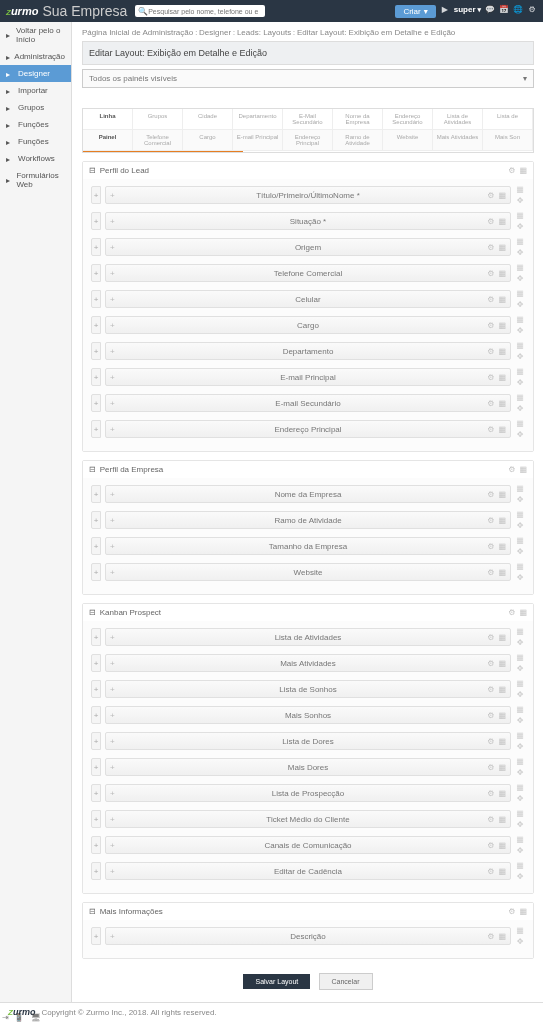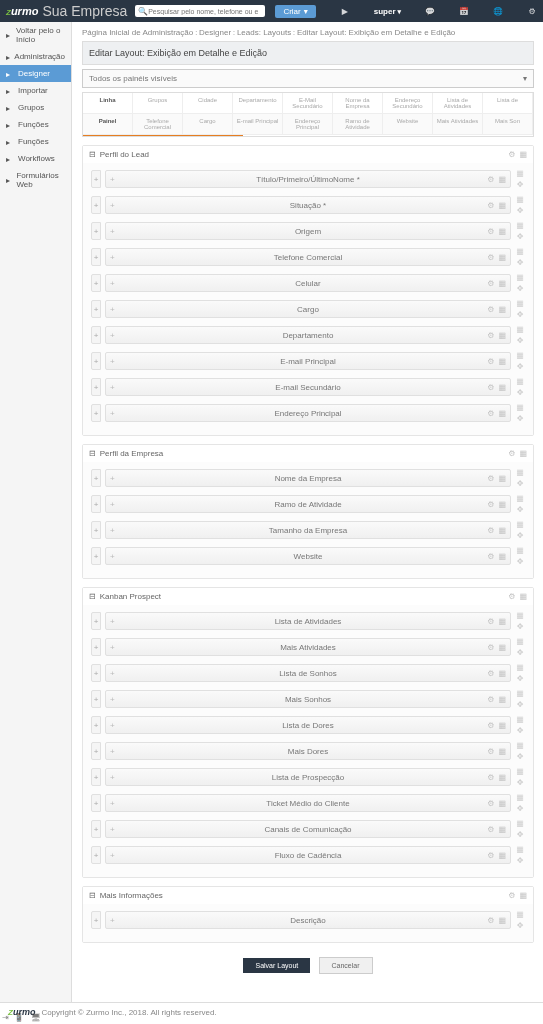--- a/index.html
+++ b/index.html
@@ -3,34 +3,34 @@
 <meta charset="utf-8">
 <style>
 *{box-sizing:border-box;margin:0;padding:0;font-family:Arial,sans-serif;font-size:8px}
 body{background:#fff;width:543px}
 .topbar{background:#2a3644;height:22px;display:flex;align-items:center;padding:0 6px;color:#fff}
 .logo{font-size:11px;font-weight:bold;font-style:italic}
 .logo .z{color:#7bc043}
 .company{font-size:14px;margin-left:4px;color:#ccc}
 .search{margin-left:8px;background:#fff;border-radius:2px;height:12px;width:130px;display:flex;align-items:center;padding:0 3px}
 .search input{border:none;outline:none;width:110px;font-size:7px;color:#999}
-.topbar-right{margin-left:auto;display:flex;align-items:center;gap:24px}
+.topbar-right{margin-left:auto;display:flex;align-items:flex-start;gap:4px}
 .create-btn{background:#5b9bd5;color:#fff;padding:2px 8px;border-radius:2px;font-size:7px;display:flex;align-items:center;gap:3px}
 .user{font-size:7px;font-weight:bold}
 .top-icon{width:10px;height:10px;opacity:.8;display:flex;align-items:center;justify-content:center}
 .layout{display:flex}
 .sidebar{width:72px;background:#f5f5f5;min-height:980px;border-right:1px solid #ddd}
 .nav-item{display:flex;align-items:center;gap:4px;padding:4px 6px;color:#555;cursor:pointer}
 .nav-item.active{background:#5b9bd5;color:#fff}
 .nav-icon{width:8px;height:8px;display:inline-block}
 .main{flex:1;padding:6px 10px;background:#fff}
 .breadcrumb{font-size:7px;color:#888;margin-bottom:4px}
 .breadcrumb a{color:#888}
 .page-title{background:#eef0f2;padding:6px;font-size:9px;color:#444;border:1px solid #ddd;margin-bottom:4px}
-.dropdown{border:1px solid #ccc;padding:4px 6px;font-size:7px;color:#777;margin-bottom:4px;display:flex;justify-content:space-between;background:#fafafa}
+.dropdown{border:1px solid #ccc;padding:4px 6px;font-size:7px;color:#777;margin-bottom:20px;display:flex;justify-content:space-between;background:#fafafa}
 .field-pool{border:1px solid #ddd;margin-bottom:8px}
 .field-tabs{display:flex;overflow:hidden}
 .field-tab{flex:0 0 50px;text-align:center;padding:4px 2px;font-size:6px;border-right:1px solid #eee;border-bottom:1px solid #eee;color:#aaa;background:#fff}
 .field-tab.active{color:#555;font-weight:bold}
 .field-row2 .field-tab{background:#fafafa}
 .orange-line{height:1px;background:#e67e22;width:160px}
 .panel{border:1px solid #e5e5e5;margin-bottom:8px;border-radius:2px}
 .panel-head{display:flex;align-items:center;padding:4px 6px;font-size:7px;color:#666;background:#fff}
 .panel-head .title{margin-left:4px}
 .panel-head .actions{margin-left:auto;display:flex;gap:4px;opacity:.4}
@@ -526,21 +526,21 @@
               </div>
               <div class="side-acts">
                 <span>▦</span>
                 <span>✥</span>
               </div>
             </div>
             <div class="field-row">
               <div class="plus-left">+</div>
               <div class="field-item">
                 <span class="plus-inner">+</span>
-                <span>Fluxo de Cadência</span>
+                <span>Editar de Cadência</span>
                 <span class="acts">
                   <span>⚙</span>
                   <span>▦</span>
                 </span>
               </div>
               <div class="side-acts">
                 <span>▦</span>
                 <span>✥</span>
               </div>
             </div>

